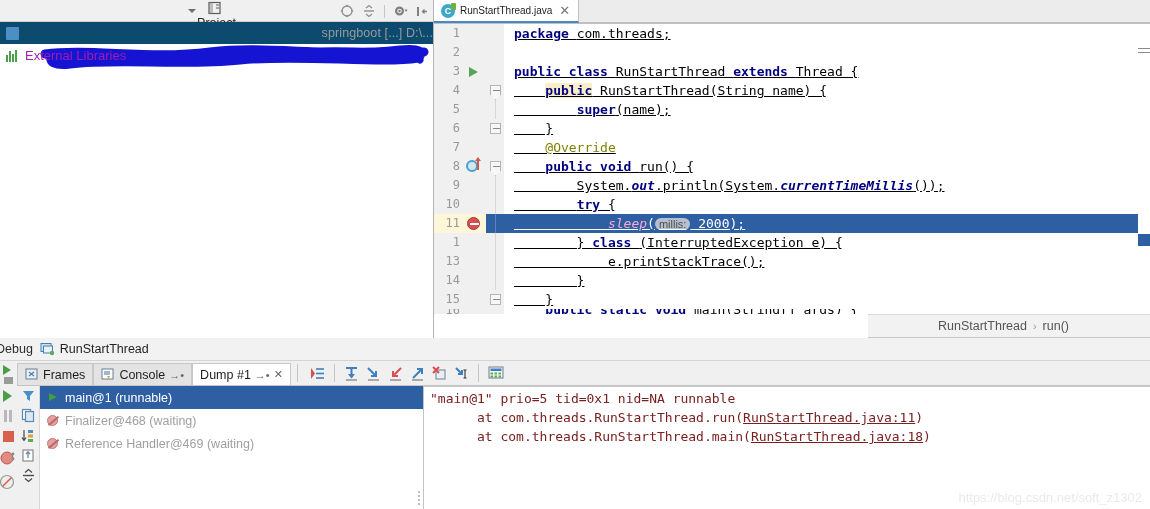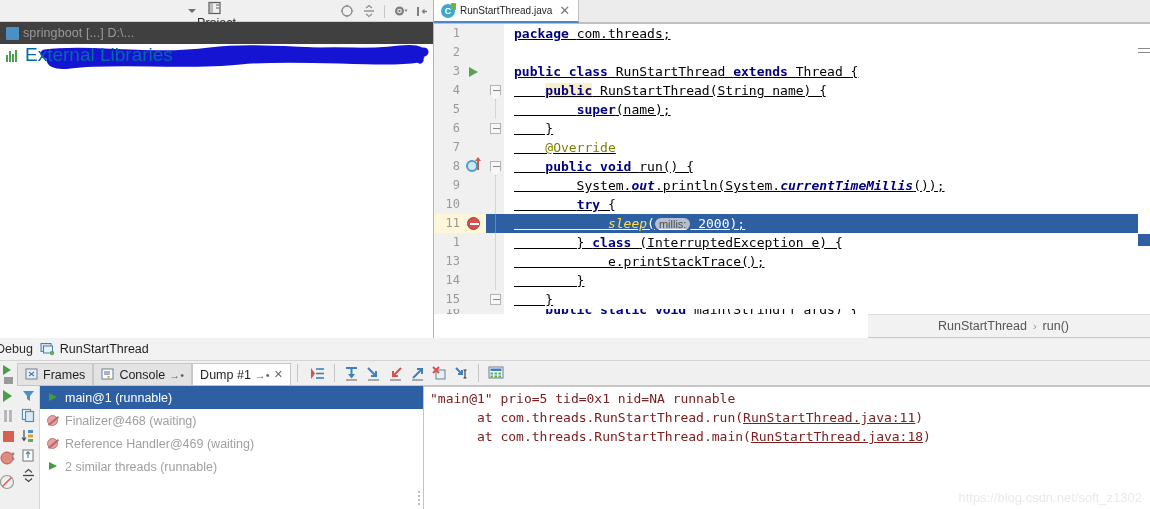--- a/index.html
+++ b/index.html
@@ -29,27 +29,27 @@
     position: absolute; left: 188px; top: 9px;
     width: 0; height: 0; border-left: 4px solid transparent;
     border-right: 4px solid transparent; border-top: 4px solid #6e6e6e;
   }
   .proj-tools { position: absolute; right: 4px; top: 0; height: 22px; display: flex; align-items: center; gap: 8px; }
   .proj-tool { width: 14px; height: 14px; position: relative; opacity: .75; }
   .proj-sep { width: 1px; height: 13px; background: #c6c6c6; }
 
   .project-tree { position: relative; height: 316px; background: #fff; padding-top: 0; }
   .tree-row { height: 22px; display: flex; align-items: center; padding-left: 6px; position: relative; }
-  .tree-row.redacted { background: #404040; }
+  .tree-row.redacted { background: #0c4a6e; justify-content: space-between; }
   .redact-text { color: #9a9a9a; font-size: 12.5px; letter-spacing: .1px; }
   .redact-pre { width: 13px; height: 13px; background: #4a90c4; border-radius: 1px; margin-right: 4px; flex: 0 0 auto; }
   .scribble { position: absolute; left: 0; top: 18px; width: 434px; height: 30px; pointer-events: none; }
   .lib-icon { width: 14px; height: 13px; margin-right: 5px; display: flex; align-items: flex-end; gap: 1px; flex: 0 0 auto; }
   .lib-icon i { display: block; width: 2px; background: #4aa04a; }
-  .tree-label { font-size: 19px; color: #0369a1; }
+  .tree-label { font-size: 13px; color: #a21caf; }
 
   
   .editor-area {
     position: absolute; left: 434px; top: 0; width: 716px; height: 338px;
     background: #ffffff;
   }
   .tab-bar { height: 24px; background: #ececec; border-bottom: 1px solid #c0c0c0; display: flex; align-items: stretch; }
   .tab {
     display: flex; align-items: center; gap: 5px; padding: 0 8px 0 7px;
     background: #ffffff; border-right: 1px solid #c0c0c0; border-bottom: 2px solid #4a86c8;
@@ -89,21 +89,21 @@
 
   .kw { color: #000080; font-weight: bold; }
   .static-it { color: #000080; font-style: italic; font-weight: bold; }
   .anno { color: #808000; }
   .plain { color: #000000; }
   .hlkw { background: #faeec8; color: #000080; font-weight: bold; }
   .hintchip {
     background: #b6bfcf; color: #4d4d4d; border-radius: 7px;
     padding: 0 4px; font-size: 11px; font-style: normal; font-family: "Liberation Sans", sans-serif;
   }
-  .sleep-it { color: #fde047; font-style: italic; margin-top: 18px; }
+  .sleep-it { color: #f9a8d4; font-style: italic; margin-top: 18px; }
   .indent-guide { position: absolute; width: 1px; height: 19px; background: #d6d6d6; }
 
   .run-tri {
     width: 0; height: 0; border-left: 9px solid #57a457;
     border-top: 5px solid transparent; border-bottom: 5px solid transparent;
     position: absolute; left: 5px; top: 5px;
   }
   .override-icon {
     position: absolute; left: 2px; top: 3px; width: 12px; height: 12px;
     border-radius: 50%; border: 2px solid #4a9fd0; background: #cfe8f5;
@@ -636,26 +636,20 @@
               <span class="wait-circle"></span>
             </span>
           <span class="th-label">Finalizer@468 (waiting)</span>
         </div>
         <div class="thread-row">
           <span class="th-ico">
               <span class="wait-circle"></span>
             </span>
           <span class="th-label">Reference Handler@469 (waiting)</span>
         </div>
-        <div class="thread-row">
-          <span class="th-ico">
-              <span class="run-arrow-sm dim"></span>
-            </span>
-          <span class="th-label">2 similar threads (runnable)</span>
-        </div>
         <div class="grip">
             <i></i>
             <i></i>
             <i></i>
             <i></i>
           </div>
       </div>
 
       <div class="stack-pane">
         <div class="stack-topline"></div>

